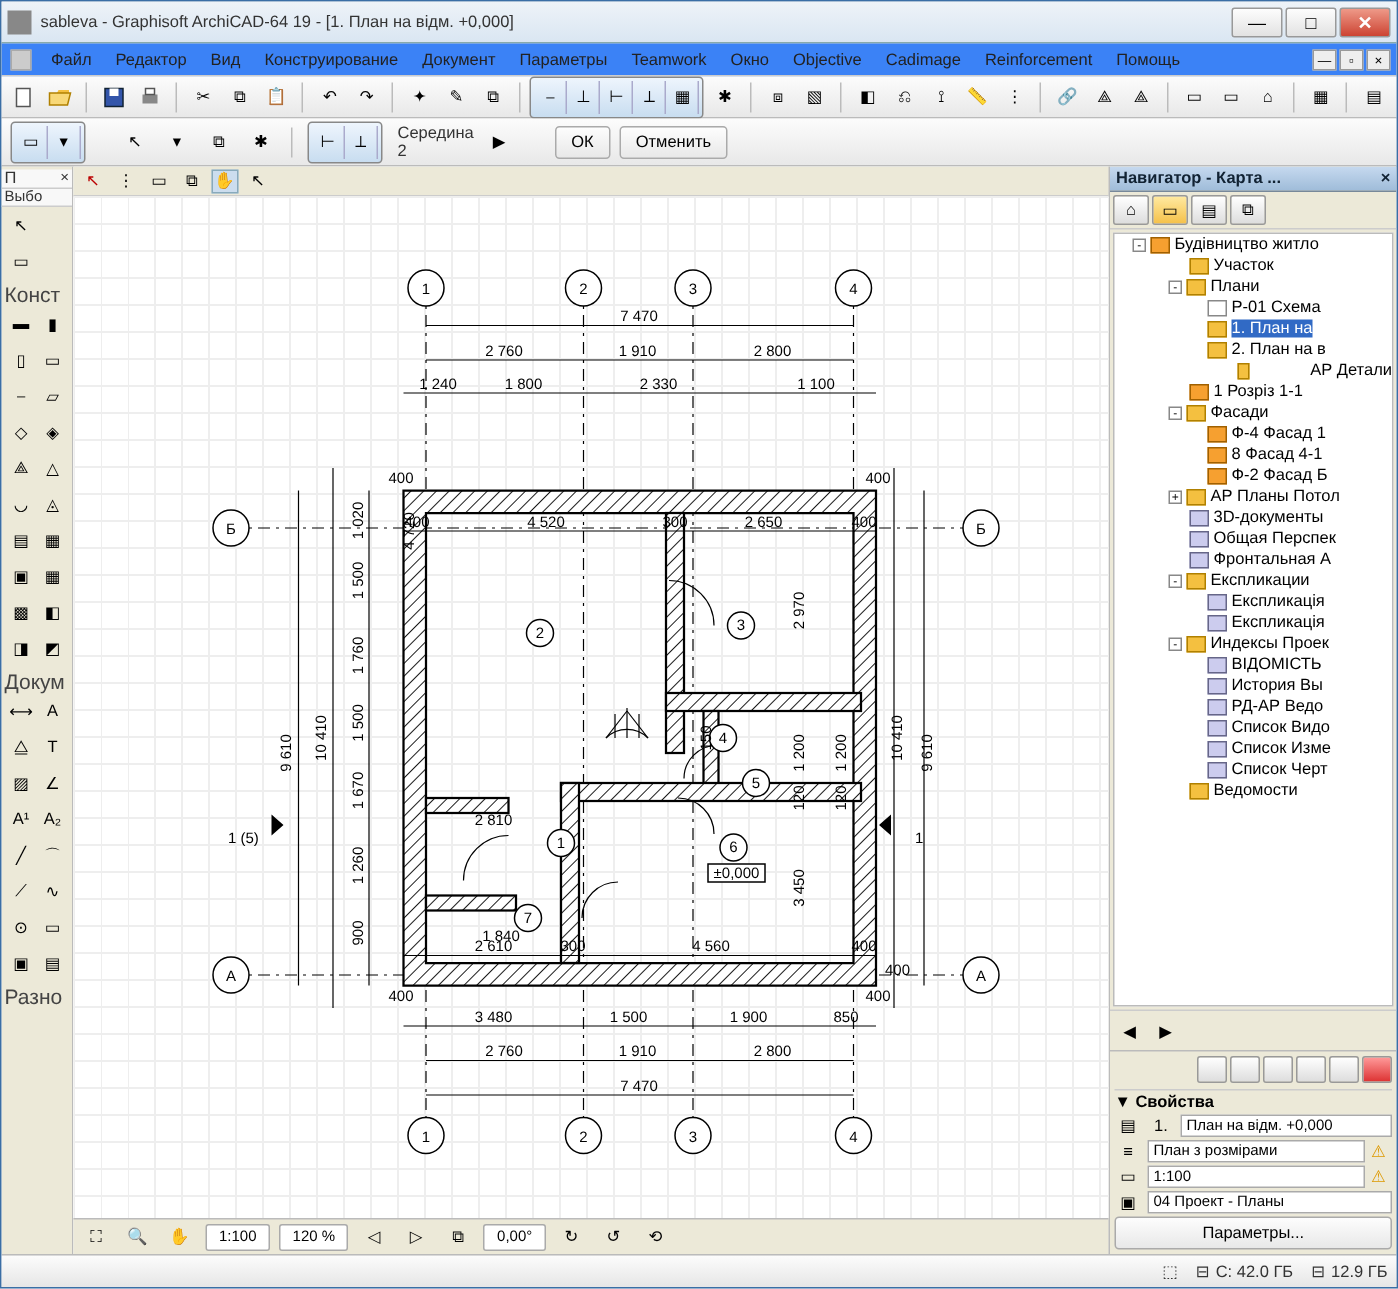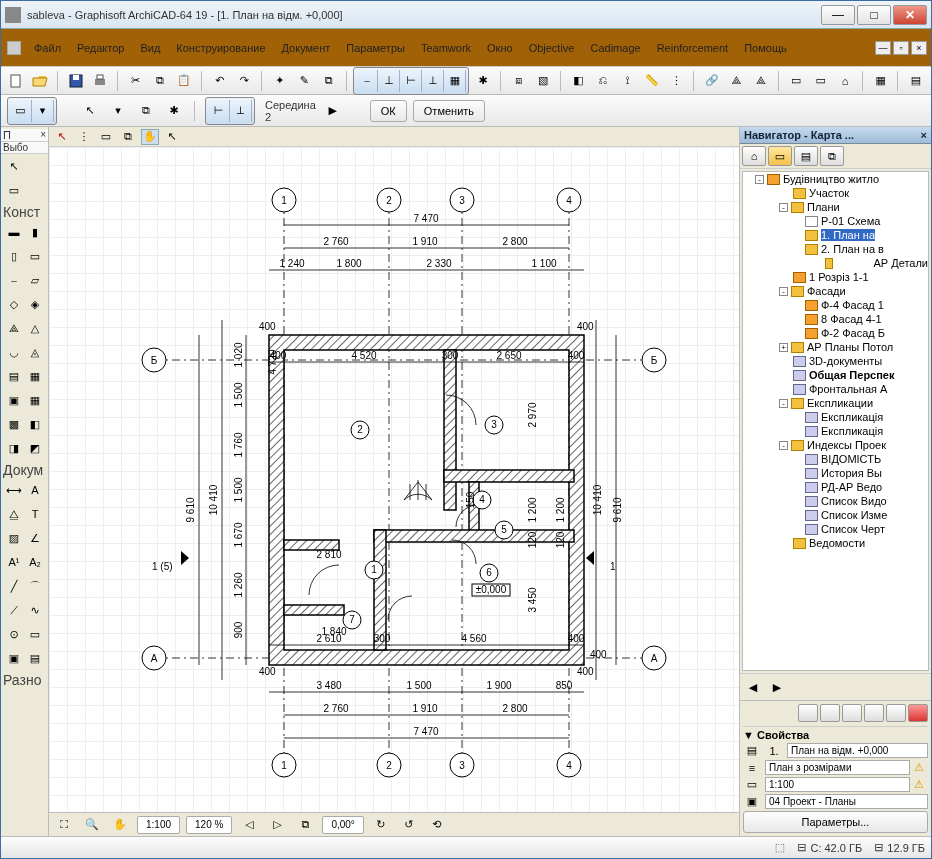--- a/index.html
+++ b/index.html
@@ -7,21 +7,21 @@
 
 
 .titlebar { height: 28px; background: linear-gradient(#eef3f8,#dae6f2); display: flex; align-items: center; padding: 1px 4px; border-bottom: 1px solid #8aa; }
 .titlebar .icon { width: 16px; height: 16px; background: #888; margin-right: 6px; }
 .titlebar .text { flex: 1; color: #333; }
 .winbtns { display: flex; gap: 2px; }
 .winbtn { width: 34px; height: 20px; border: 1px solid #999; background: linear-gradient(#fdfdfd,#e2e2e2); border-radius: 2px; display: flex; align-items: center; justify-content: center; font-size: 12px; }
 .winbtn.close { background: linear-gradient(#e98,#c43); color: #fff; font-weight: bold; }
 
 
-.menubar { height: 38px; background: #a16207; display: flex; align-items: center; padding-left: 6px; border-bottom: 1px solid #ccc; }
+.menubar { height: 22px; background: #3b82f6; display: flex; align-items: center; padding-left: 6px; border-bottom: 1px solid #ccc; }
 .menubar .mitem { padding: 2px 8px; color: #222; }
 .menubar .icon { width: 14px; height: 14px; background: #ccc; border: 1px solid #aaa; margin-right: 5px; }
 .menubar .spacer { flex: 1; }
 .menubar .mdi { display: flex; gap: 2px; margin-right: 4px; }
 .menubar .mdi span { width: 16px; height: 14px; border: 1px solid #999; background: #eee; display: flex; align-items: center; justify-content: center; font-size: 9px; }
 
 
 .toolbar { height: 28px; background: linear-gradient(#fcfcfc,#e8e8e8); border-bottom: 1px solid #bbb; display: flex; align-items: center; padding: 0 4px; gap: 3px; }
 .tbtn { width: 22px; height: 22px; border: 1px solid transparent; display: flex; align-items: center; justify-content: center; border-radius: 2px; }
 .tbtn svg { width: 16px; height: 16px; }
@@ -623,21 +623,21 @@
             <li style="padding-left: 12px;">
               <span class="ex">+</span>
               <span class="ic folder"></span>
               <span class="t">АР Планы Потол</span>
             </li>
             <li style="padding-left: 12px;">
               <span style="width: 11px; display: inline-block;"></span>
               <span class="ic list"></span>
               <span class="t">3D-документы</span>
             </li>
-            <li style="padding-left: 12px; font-weight: bold;">
+            <li style="padding-left: 12px;">
               <span style="width: 11px; display: inline-block;"></span>
               <span class="ic list"></span>
               <span class="t">Общая Перспек</span>
             </li>
             <li style="padding-left: 12px;">
               <span style="width: 11px; display: inline-block;"></span>
               <span class="ic list"></span>
               <span class="t">Фронтальная А</span>
             </li>
             <li style="padding-left: 12px;">

